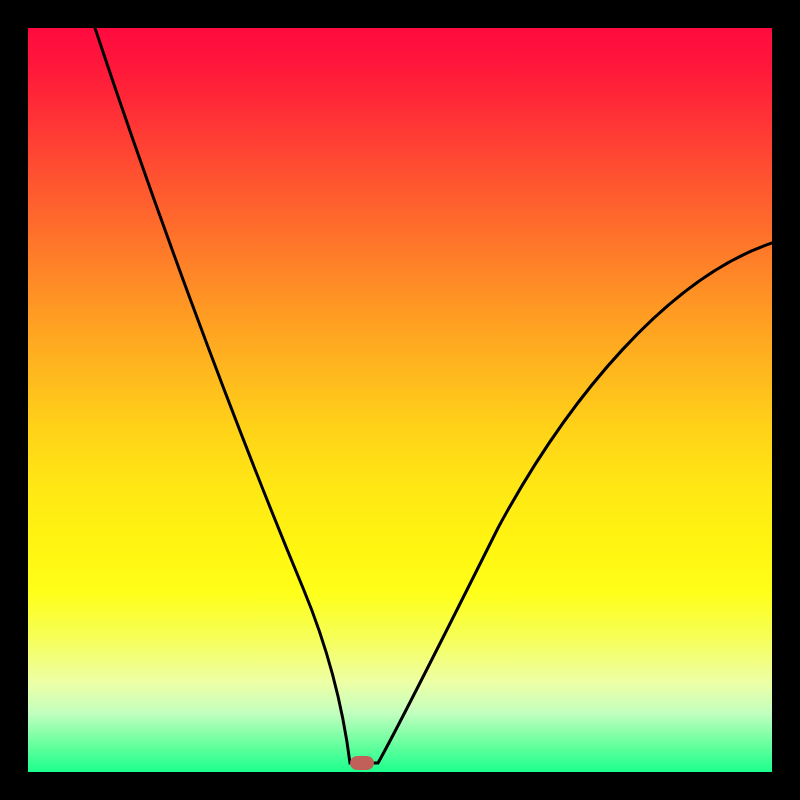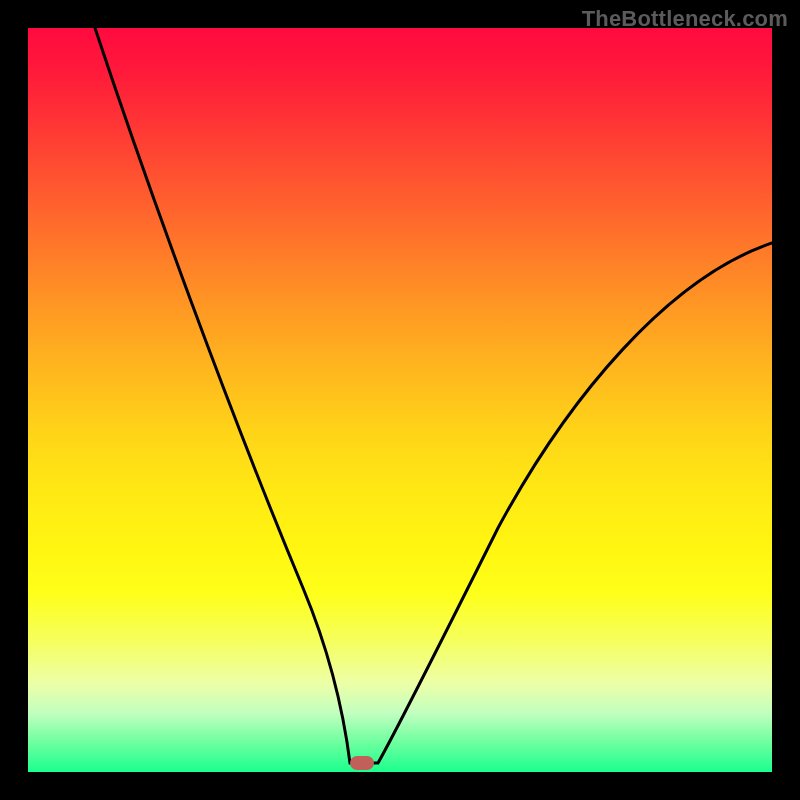--- a/index.html
+++ b/index.html
@@ -77,14 +77,13 @@
     <path fill="none" stroke="#000" stroke-width="3" stroke-linecap="round" d="M 67 0
              C 120 160, 200 380, 275 560
              C 300 620, 315 680, 322 735
              L 350 735
              C 370 700, 410 620, 470 500
              C 540 370, 640 250, 744 215"></path>
   </svg>
 
   <div class="marker" style="left: 350px; top: 756px;"></div>
 
-  <div class="watermark">TheBottleneck.com</div>
 </div>
 
 </body></html>

